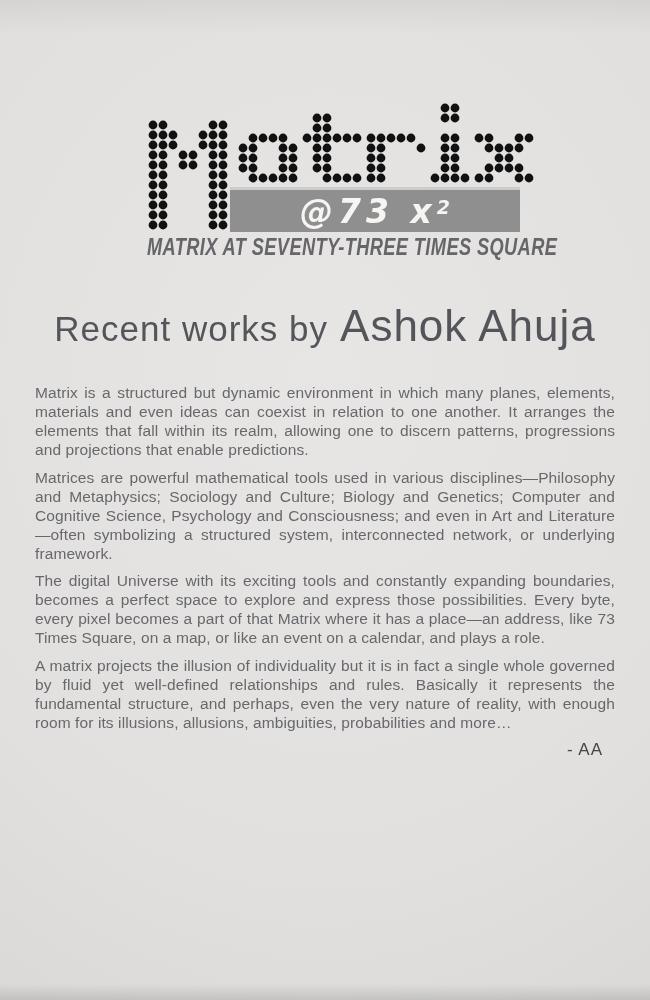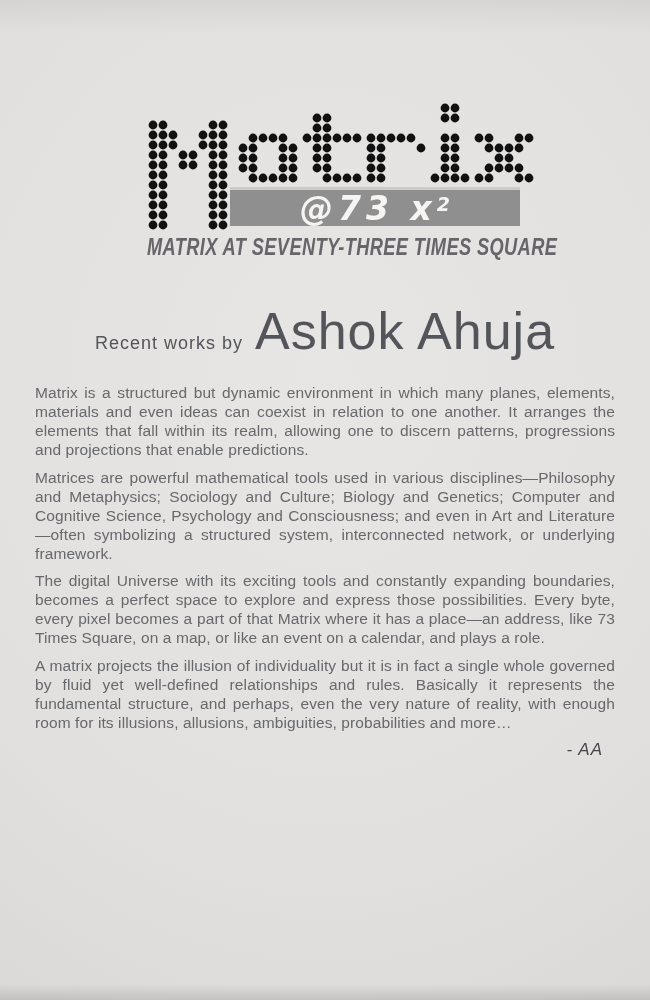--- a/index.html
+++ b/index.html
@@ -6,51 +6,51 @@
   body{width:650px;height:1000px;overflow:hidden;font-family:"Liberation Sans",sans-serif;}
   .poster{
     position:relative;width:650px;height:1000px;overflow:hidden;
     background:
       linear-gradient(180deg, rgba(110,110,110,0.10), rgba(110,110,110,0) 34px),
       linear-gradient(0deg, rgba(80,80,80,0.18), rgba(80,80,80,0) 16px),
       radial-gradient(120% 90% at 50% 38%, #e7e6e4 0%, #e1e0de 55%, #d5d4d3 100%);
   }
   #dot-logo{position:absolute;left:146px;top:100px;}
   .banner{
-    position:absolute;left:230px;top:187px;width:290px;height:39px;
+    position:absolute;left:230px;top:187px;width:290px;height:45px;
     background:var(--banner-bg,#8f8f8f);
     border-top:3px solid rgba(255,255,255,0.55);
     box-sizing:border-box;
     display:flex;align-items:center;justify-content:center;
     color:var(--banner-text,#f6f5f3);
     font-family:"DejaVu Sans",sans-serif;font-weight:bold;font-style:italic;
     font-size:33px;letter-spacing:5px;line-height:1;
   }
   .banner sup{font-size:19px;transform:translateY(-4px);letter-spacing:0;}
   .tagline-wrap{position:absolute;left:147px;top:233px;width:380px;white-space:nowrap;font-style:italic;}
   .tagline{
     display:inline-block;transform:scaleX(0.76);transform-origin:left center;
     font-weight:700;font-size:24px;letter-spacing:0.5px;
     color:var(--tagline,#65656a);
   }
   .headline{
     position:absolute;left:0;top:301px;width:650px;text-align:center;
     color:var(--headline,#54555a);white-space:nowrap;
   }
-  .hl-prefix{font-size:18px;letter-spacing:1px;margin-right:12px;margin-top:13px;}
-  .hl-artist{font-size:52px;letter-spacing:1px;}
+  .hl-prefix{font-size:35px;letter-spacing:1px;margin-right:12px;margin-top:13px;}
+  .hl-artist{font-size:44px;letter-spacing:1px;}
   .body-text{
     position:absolute;left:35px;top:383px;width:580px;
     font-size:15.5px;line-height:19px;letter-spacing:0.1px;
     color:var(--body,#67686c);text-align:justify;
   }
   .body-text p{margin:0 0 8.5px 0;}
   .signature{
     text-align:right;padding-right:12px;margin-top:0;
-    font-size:17px;letter-spacing:1px;color:var(--signature,#45464a);font-style:italic;
+    font-size:17px;letter-spacing:1px;color:var(--signature,#45464a);
   }
 </style>
 </head>
 <body>
 
 <div class="poster" style="--banner-bg: #8f8f8f; --banner-text: #f6f5f3; --tagline: #65656a; --headline: #54555a; --body: #67686c; --signature: #45464a;">
 
   <svg id="dot-logo" width="400" height="136" viewBox="0 0 400 136">
       <circle cx="7.0" cy="25.0" r="4.4" fill="#111111"></circle>
       <circle cx="17.0" cy="25.0" r="4.4" fill="#111111"></circle>

